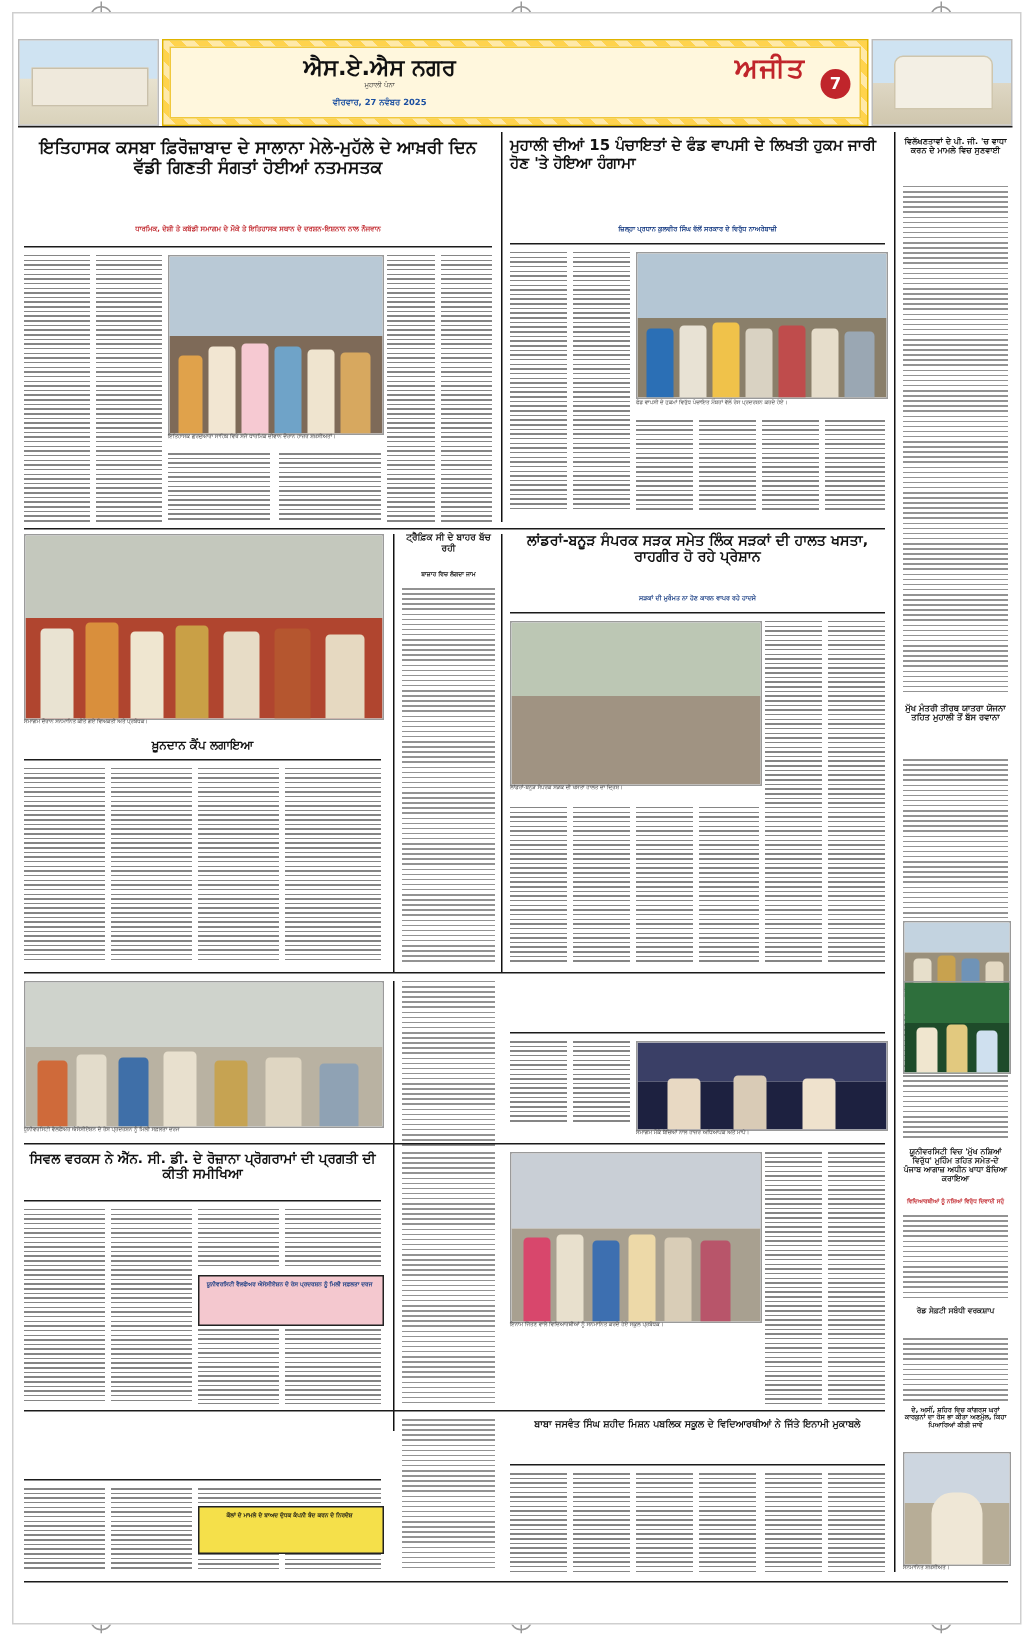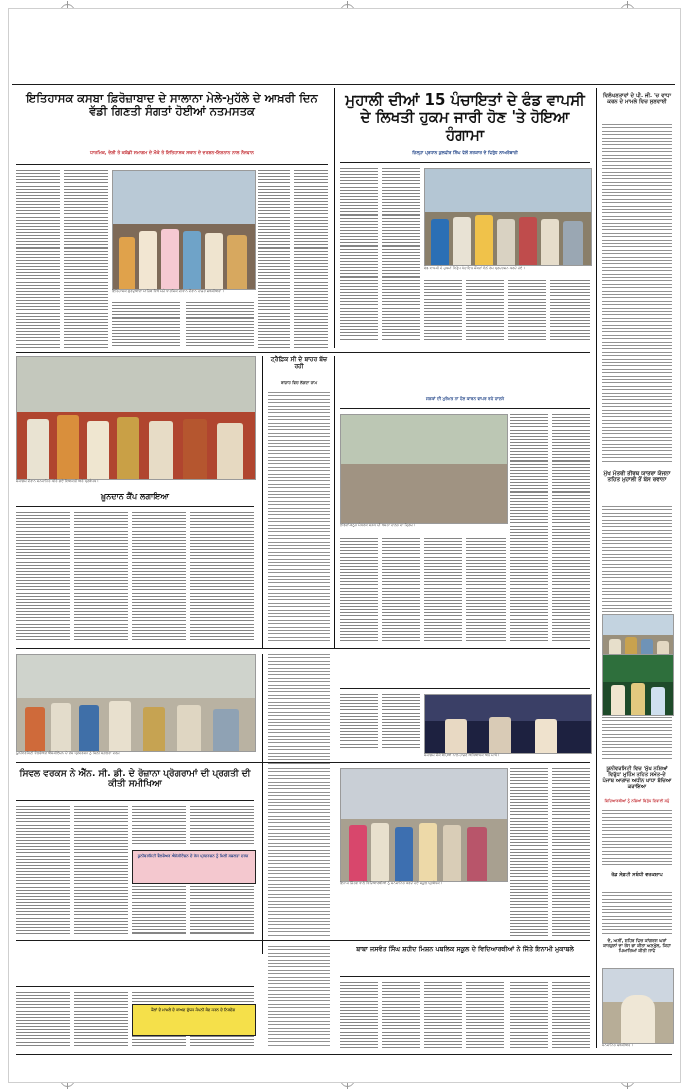--- a/index.html
+++ b/index.html
@@ -61,20 +61,33 @@
   <div class="reg" style="left:340px;top:4px;"></div>
   <div class="reg" style="left:620px;top:4px;"></div>
   <div class="reg" style="left:60px;top:1072px;"></div>
   <div class="reg" style="left:340px;top:1072px;"></div>
   <div class="reg" style="left:620px;top:1072px;"></div>
 
   <div class="topline">9 4 P U N J A B I (SAS Nagar) Page 1   27-10-2024   12:34:56   Page 1</div>
 
   <div class="crop"></div>
 
+  <div class="masthead">
+    <div class="mh-photo left"></div>
+    <div class="mh-photo right"></div>
+    <div class="mh-center">
+      <div class="mh-inner">
+        <div class="mh-title">ਐਸ.ਏ.ਐਸ ਨਗਰ</div>
+        <div class="mh-sub">ਮੁਹਾਲੀ ਪੰਨਾ</div>
+        <div class="mh-date">ਵੀਰਵਾਰ, 27 ਨਵੰਬਰ 2025</div>
+        <div class="mh-logo">ਅਜੀਤ</div>
+        <div class="mh-pageno">7</div>
+      </div>
+    </div>
+  </div>
 
   <div class="rule" style="left:12px;top:84px;width:663px;height:1.4px;"></div>
 
   <div class="divline" style="left:334px;top:88px;width:0.8px;height:260px;"></div>
   <div class="divline" style="left:596px;top:88px;width:0.8px;height:960px;"></div>
 
   <div class="hd black" style="left:16px;top:92px;width:312px;font-size:11.5px;text-align:center;">ਇਤਿਹਾਸਕ ਕਸਬਾ ਫ਼ਿਰੋਜ਼ਾਬਾਦ ਦੇ ਸਾਲਾਨਾ ਮੇਲੇ-ਮੁਹੱਲੇ ਦੇ ਆਖ਼ਰੀ ਦਿਨ ਵੱਡੀ ਗਿਣਤੀ ਸੰਗਤਾਂ ਹੋਈਆਂ ਨਤਮਸਤਕ</div>
   <div class="sub-red" style="left:16px;top:150px;width:312px;font-size:4.6px;text-align:center;">ਧਾਰਮਿਕ, ਦੇਸ਼ੀ ਤੇ ਕਬੱਡੀ ਸਮਾਗਮ ਦੇ ਮੌਕੇ ਤੇ ਇਤਿਹਾਸਕ ਸਥਾਨ ਦੇ ਦਰਸ਼ਨ-ਇਸ਼ਨਾਨ ਨਾਲ ਨੌਜਵਾਨ</div>
   <div class="rule" style="left:16px;top:164px;width:312px;height:0.7px;"></div>
 
@@ -103,21 +116,21 @@
   <div class="col" style="left:186px;top:302px;width:68px;height:46px;">
       <div class="lines"></div>
     </div>
   <div class="col" style="left:258px;top:170px;width:32px;height:178px;">
       <div class="lines"></div>
     </div>
   <div class="col" style="left:294px;top:170px;width:34px;height:178px;">
       <div class="lines"></div>
     </div>
 
-  <div class="hd black" style="left:340px;top:92px;width:250px;font-size:15px;text-align:center;">ਮੁਹਾਲੀ ਦੀਆਂ 15 ਪੰਚਾਇਤਾਂ ਦੇ ਫੰਡ ਵਾਪਸੀ ਦੇ ਲਿਖਤੀ ਹੁਕਮ ਜਾਰੀ ਹੋਣ 'ਤੇ ਹੋਇਆ ਹੰਗਾਮਾ</div>
+  <div class="hd black" style="left:340px;top:92px;width:250px;font-size:10px;text-align:left;">ਮੁਹਾਲੀ ਦੀਆਂ 15 ਪੰਚਾਇਤਾਂ ਦੇ ਫੰਡ ਵਾਪਸੀ ਦੇ ਲਿਖਤੀ ਹੁਕਮ ਜਾਰੀ ਹੋਣ 'ਤੇ ਹੋਇਆ ਹੰਗਾਮਾ</div>
   <div class="sub-blue" style="left:340px;top:150px;width:250px;font-size:4.4px;text-align:center;">ਜ਼ਿਲ੍ਹਾ ਪ੍ਰਧਾਨ ਕੁਲਵੀਰ ਸਿੰਘ ਵੱਲੋਂ ਸਰਕਾਰ ਦੇ ਵਿਰੁੱਧ ਨਾਅਰੇਬਾਜ਼ੀ</div>
   <div class="rule" style="left:340px;top:162px;width:250px;height:0.7px;"></div>
 
   <div class="col" style="left:340px;top:168px;width:38px;height:172px;">
       <div class="lines"></div>
     </div>
   <div class="col" style="left:382px;top:168px;width:38px;height:172px;">
       <div class="lines"></div>
     </div>
   <div class="ph" style="left:424px;top:168px;width:166px;height:96px;">
@@ -203,20 +216,21 @@
   <div class="col" style="left:190px;top:512px;width:64px;height:130px;">
       <div class="lines"></div>
     </div>
 
   <div class="hd black" style="left:268px;top:356px;width:62px;font-size:6px;text-align:center;">ਟ੍ਰੈਫ਼ਿਕ ਸੀ ਦੇ ਬਾਹਰ ਬੱਚ ਰਹੀ</div>
   <div class="kicker" style="left:268px;top:380px;width:62px;text-align:center;color:#111;font-size:4px;">ਬਾਜ਼ਾਰ ਵਿਚ ਲੱਗਦਾ ਜਾਮ</div>
   <div class="col" style="left:268px;top:392px;width:62px;height:250px;">
       <div class="lines sparse"></div>
     </div>
 
+  <div class="hd black" style="left:340px;top:356px;width:250px;font-size:9.5px;text-align:center;">ਲਾਂਡਰਾਂ-ਬਨੂੜ ਸੰਪਰਕ ਸੜਕ ਸਮੇਤ ਲਿੰਕ ਸੜਕਾਂ ਦੀ ਹਾਲਤ ਖਸਤਾ, ਰਾਹਗੀਰ ਹੋ ਰਹੇ ਪ੍ਰੇਸ਼ਾਨ</div>
   <div class="sub-blue" style="left:340px;top:396px;width:250px;font-size:4.2px;text-align:center;">ਸੜਕਾਂ ਦੀ ਮੁਰੰਮਤ ਨਾ ਹੋਣ ਕਾਰਨ ਵਾਪਰ ਰਹੇ ਹਾਦਸੇ</div>
   <div class="rule" style="left:340px;top:408px;width:250px;height:0.7px;"></div>
   <div class="ph" style="left:340px;top:414px;width:166px;height:108px;">
     <div class="sky" style="background:#bcc7b4;"></div>
     <div class="grd" style="background:#a09382;"></div>
   </div>
   <div class="cap" style="left:340px;top:523px;width:166px;">ਲਾਂਡਰਾਂ-ਬਨੂੜ ਸੰਪਰਕ ਸੜਕ ਦੀ ਖਸਤਾ ਹਾਲਤ ਦਾ ਦ੍ਰਿਸ਼।</div>
   <div class="col" style="left:340px;top:538px;width:38px;height:104px;">
       <div class="lines"></div>
     </div>

